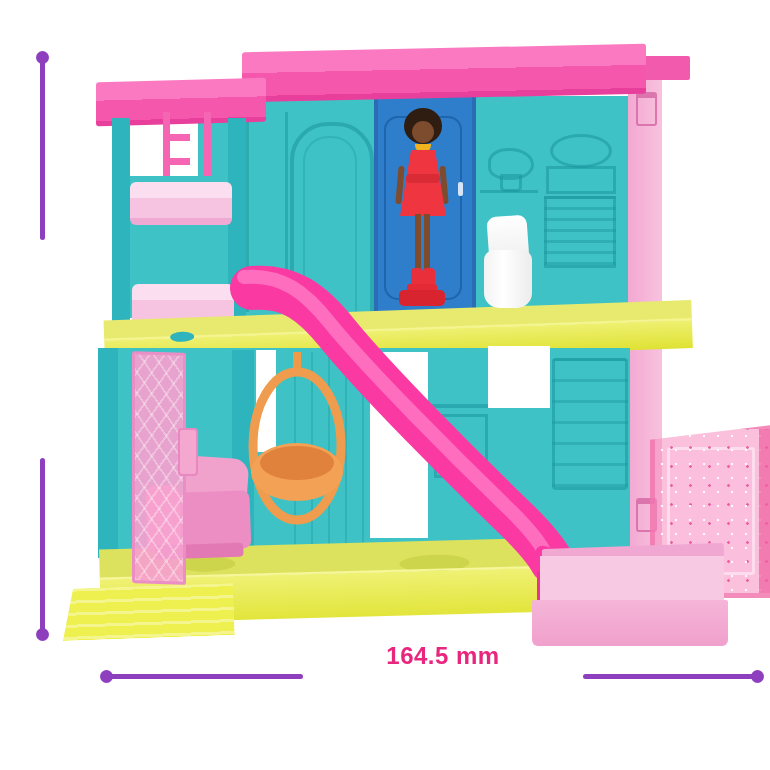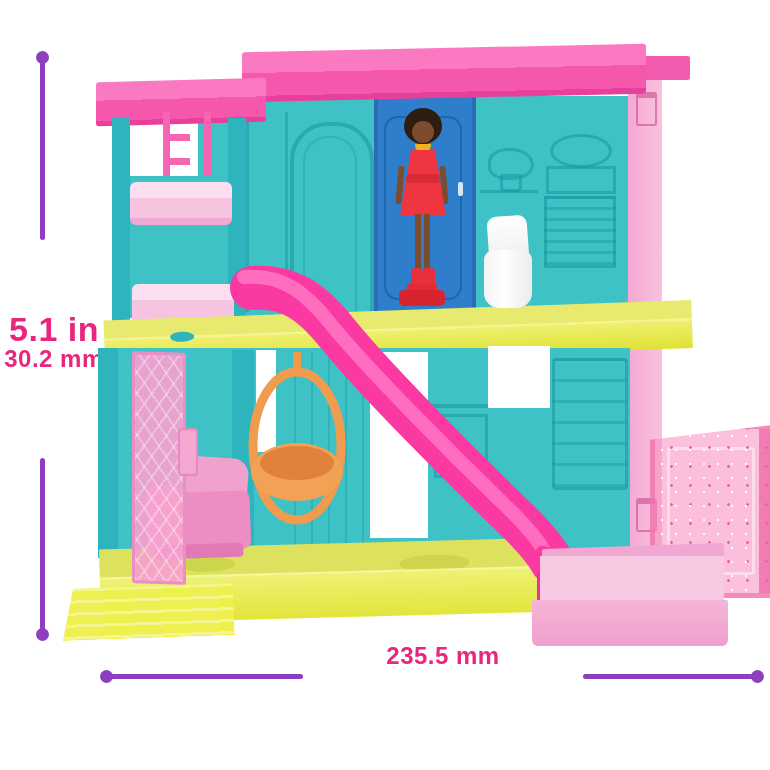--- a/index.html
+++ b/index.html
@@ -23,33 +23,29 @@
 </head>
 <body>
 
 <div id="scene">
 
   <div class="abs" style="left:0;top:0;width:110px;height:770px;">
     <div class="abs dim-dot" style="left:36px;top:51px;"></div>
     <div class="abs dim-line" style="left:40px;top:57px;width:5px;height:183px;"></div>
     <div class="abs dim-line" style="left:40px;top:458px;width:5px;height:176px;"></div>
     <div class="abs dim-dot" style="left:36px;top:628px;"></div>
-    <div class="abs dim-label" style="left:0;top:312px;width:108px;">
-      <div class="dim-big">5.1 in</div>
-      <div class="dim-small">30.2 mm</div>
-    </div>
   </div>
 
   <div class="abs" style="left:0;top:640px;width:770px;height:130px;">
     <div class="abs dim-dot" style="left:100px;top:30px;"></div>
     <div class="abs dim-line" style="left:107px;top:34px;width:196px;height:5px;"></div>
     <div class="abs dim-line" style="left:583px;top:34px;width:172px;height:5px;"></div>
     <div class="abs dim-dot" style="left:751px;top:30px;"></div>
     <div class="abs dim-label" style="left:358px;top:4px;width:170px;">
-      <div class="dim-small">235.5 mm</div>
+      <div class="dim-small">164.5 mm</div>
     </div>
   </div>
 
   <div class="abs" style="left:0;top:0;width:770px;height:770px;">
 
     <div class="abs teal" style="left:112px;top:96px;width:546px;height:222px;z-index:1;"></div>
 
     <div class="abs" style="left:246px;top:112px;width:36px;height:200px;border-left:3px solid rgba(26,150,158,.5);border-right:3px solid rgba(26,150,158,.5);z-index:2;"></div>
     <div class="abs molding" style="left:290px;top:122px;width:76px;height:194px;border-width:4px;border-radius:38px 38px 0 0;z-index:2;"></div>
     <div class="abs molding" style="left:303px;top:136px;width:50px;height:180px;border-width:2px;border-radius:25px 25px 0 0;opacity:.6;z-index:2;"></div>

